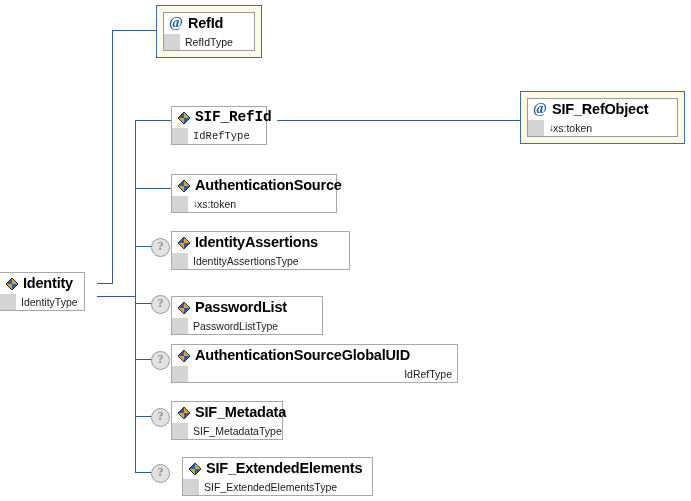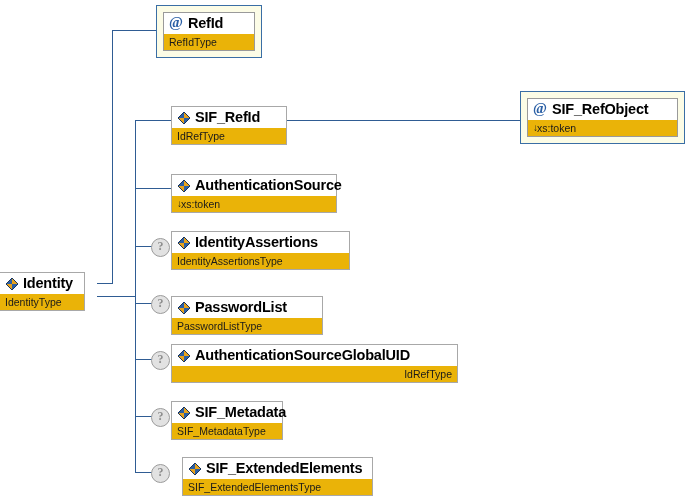--- a/index.html
+++ b/index.html
@@ -62,28 +62,29 @@
   }
   .name {
     font-size: 14.5px;
     font-weight: bold;
     color: #000000;
     letter-spacing: -0.2px;
     line-height: 1;
   }
   .type {
     box-sizing: border-box;
-    background: #eab308;
+    background: #ffffff;
     font-size: 10.5px;
     color: #1a1a1a;
     padding: 1px 5px 12px 5px;
     height: 16px;
     line-height: 14px;
     white-space: nowrap;
     overflow: hidden;
+    margin-left: 16px;
   }
   .type .arrow {
     display: inline-block;
     font-size: 10px;
     line-height: 10px;
     transform: translateY(-1px);
     margin-right: -1px;
   }
 
   
@@ -164,21 +165,21 @@
   <div class="node attr" style="left:156px; top:5px; width:106px;">
     <div class="inner">
       <div class="hdr">
         <span class="icon at">@</span>
         <span class="name">RefId</span>
       </div>
       <div class="type">RefIdType</div>
     </div>
   </div>
 
-  <div class="node elem" style="left:171px; top:106px; width:116px;">
+  <div class="node elem" style="left:171px; top:106px; width:96px;font-family:Liberation Mono, monospace;">
     <div class="inner">
       <div class="hdr">
         <span class="icon">
           <svg width="14" height="14" viewBox="0 0 14 14">
             <path d="M7 1 L13 7 L7 13 L1 7 Z" fill="#2a5fa5" stroke="#17335c" stroke-width="1"></path>
             <path d="M7 1 L13 7 L7 7 Z" fill="#e8a21a"></path>
             <path d="M1 7 L7 7 L7 13 Z" fill="#e8a21a"></path>
             <path d="M7 1 L13 7 L7 13 L1 7 Z" fill="none" stroke="#17335c" stroke-width="1"></path>
           </svg>
         </span>

